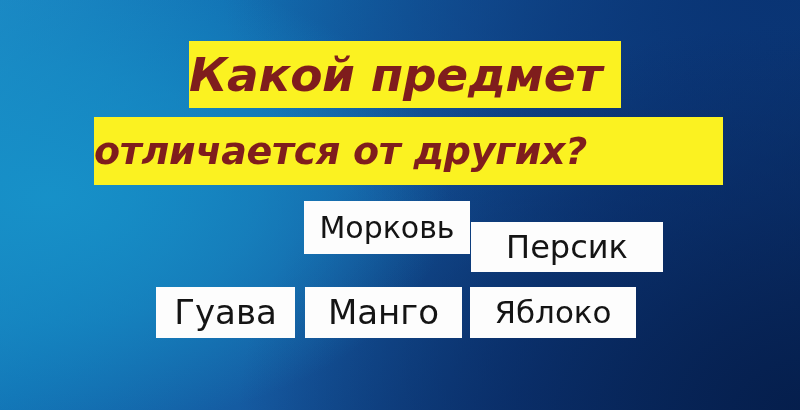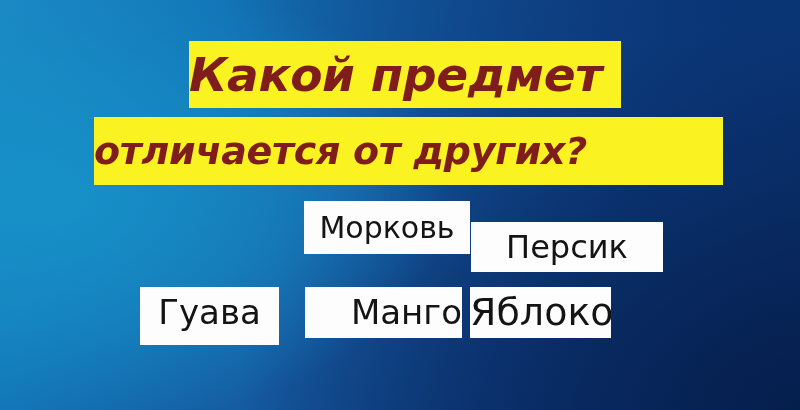--- a/index.html
+++ b/index.html
@@ -72,23 +72,23 @@
     text-align: center;
     font-weight: 400;
     overflow: hidden;
   }
 
   
   .opt-0 { left: 134px; top: 223px; width: 167px; height: 49px; line-height: 49px; font-size: 32px; }
   .opt-1 { left: 304px; top: 201px; width: 166px; height: 53px; line-height: 53px; font-size: 30px; }
   .opt-2 { left: 471px; top: 222px; width: 192px; height: 50px; line-height: 50px; font-size: 32px; }
   
-  .opt-3 { left: 140px; top: 287px; width: 139px; height: 58px; line-height: 51px; font-size: 34px; }
-  .opt-4 { left: 305px; top: 287px; width: 157px; height: 51px; line-height: 51px; font-size: 34px; text-align: right; }
-  .opt-5 { left: 470px; top: 287px; width: 141px; height: 51px; line-height: 51px; font-size: 38px; text-align: center; }
+  .opt-3 { left: 156px; top: 287px; width: 139px; height: 51px; line-height: 51px; font-size: 34px; }
+  .opt-4 { left: 305px; top: 287px; width: 157px; height: 51px; line-height: 51px; font-size: 34px; }
+  .opt-5 { left: 470px; top: 287px; width: 166px; height: 51px; line-height: 51px; font-size: 31px; text-align: center; }
 </style>
 </head>
 <body>
 
 <div id="quiz-card">
 
   <div class="title-block">
     <span class="title-line title-line-1">Какой предмет</span>
     <span class="title-line title-line-2">отличается от других?</span>
   </div>

